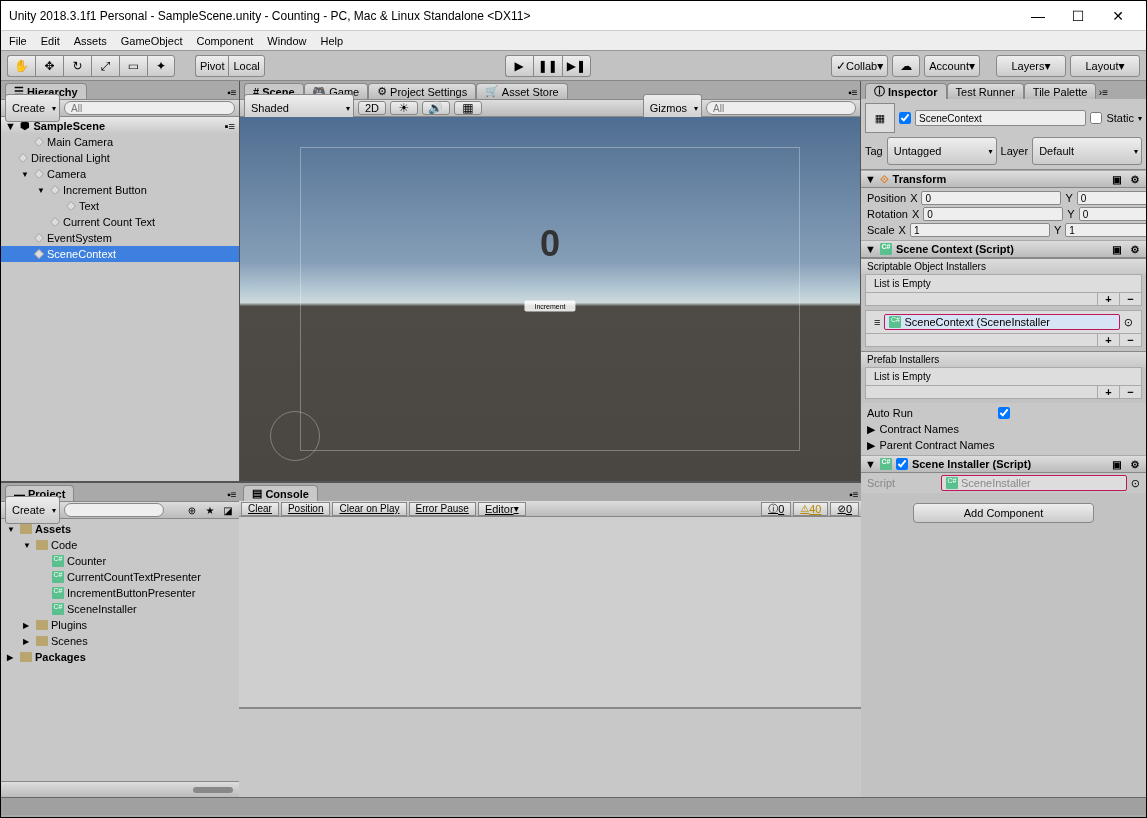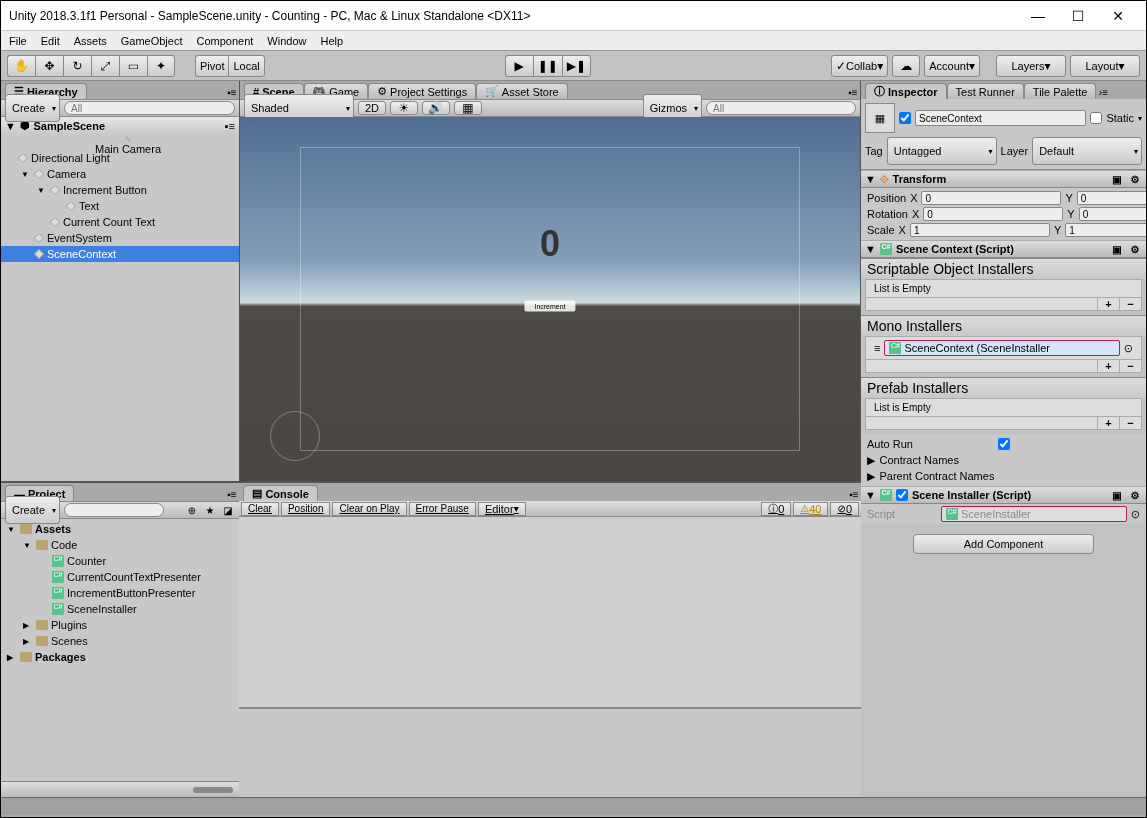--- a/index.html
+++ b/index.html
@@ -38,21 +38,21 @@
 .scene-btn { position: absolute; background: rgba(255,255,255,0.85); font-size: 7px; padding: 2px 10px; border-radius: 2px; }
 .inspector-body { background: #c2c2c2; flex: 1; overflow-y: auto; padding: 0; }
 .insp-header { padding: 4px; display: flex; flex-direction: column; gap: 4px; background: #c8c8c8; border-bottom: 1px solid #888; }
 .insp-row { display: flex; align-items: center; gap: 4px; }
 .comp-header { background: linear-gradient(#ddd,#bbb); padding: 2px 4px; font-weight: bold; display: flex; align-items: center; gap: 4px; border-top: 1px solid #aaa; border-bottom: 1px solid #888; height: 18px; }
 .comp-body { padding: 2px 6px; background: #c8c8c8; }
 .prop-row { display: flex; align-items: center; height: 16px; gap: 4px; font-size: 11px; }
 .prop-label { width: 70px; }
 .xyz-label { width: 12px; text-align: right; }
 .num-input { flex: 1; background: #eee; border: 1px solid #888; border-radius: 2px; padding: 0 3px; height: 14px; font-size: 10px; }
-.list-header { background: linear-gradient(#ddd,#c8c8c8); padding: 2px 6px; border-top: 1px solid #888; font-size: 14px; }
+.list-header { background: linear-gradient(#ddd,#c8c8c8); padding: 2px 6px; border-top: 1px solid #888; font-size: 10px; }
 .list-body { background: #ddd; padding: 3px 8px; margin: 0 4px; border: 1px solid #aaa; font-size: 10px; min-height: 18px; }
 .list-footer { display: flex; justify-content: flex-end; margin: 0 4px 4px; background: #ddd; border: 1px solid #aaa; border-top: none; }
 .list-footer .pm { width: 22px; text-align: center; border-left: 1px solid #aaa; font-weight: bold; }
 .obj-field { background: #d6e4f5; border: 1px solid #be185d; border-radius: 2px; padding: 1px 4px; font-size: 10px; flex: 1; height: 16px; display: flex; align-items: center; }
 .add-comp-btn { display: block; margin: 10px auto; background: linear-gradient(#eee,#ccc); border: 1px solid #888; border-radius: 4px; padding: 3px 50px; }
 .project-tree { padding: 2px; }
 .project-item { display: flex; align-items: center; padding: 1px 4px; height: 16px; gap: 3px; }
 .folder-icon { width: 12px; height: 10px; background: #b8a66e; border-radius: 1px; }
 .script-icon { width: 12px; height: 12px; background: #5ac18e; border-radius: 1px; font-size: 7px; color: #fff; text-align: center; }
 .console-toolbar { height: 16px; background: linear-gradient(#ddd,#bbb); display: flex; align-items: center; gap: 2px; padding: 0 2px; border-bottom: 1px solid #888; }
@@ -134,21 +134,21 @@
       </div>
       <div class="panel-body">
         <div class="scene-header">
           <span class="arrow">▼</span>
           <span>⬢</span>
           <span>SampleScene</span>
           <div class="spacer"></div>
             <span>▪≡</span>
         </div>
         <div id="hierarchy-items">
-            <div class="hierarchy-item" style="padding-left: 20px; flex-direction: column;">
+            <div class="hierarchy-item" style="padding-left: 20px;">
               <span class="arrow"></span>
               <span class="cube"></span>
               <span>Main Camera</span>
             </div>
             <div class="hierarchy-item" style="padding-left: 4px;">
               <span class="arrow"></span>
               <span class="cube"></span>
               <span>Directional Light</span>
             </div>
             <div class="hierarchy-item" style="padding-left: 20px;">
@@ -386,21 +386,20 @@
         <span class="mini-icon">▣</span>
         <span class="mini-icon">⚙</span>
       </div>
       <div class="list-header">Scriptable Object Installers</div>
       <div class="list-body">List is Empty</div>
       <div class="list-footer">
           <div class="pm">+</div>
           <div class="pm">−</div>
         </div>
 
-      <div class="list-header">Mono Installers</div>
       <div class="list-body" style="display:flex;align-items:center;gap:4px">
         <span>≡</span>
         <div class="obj-field">
             <span class="script-icon" style="margin-right:3px">C#</span>
             <span>SceneContext (SceneInstaller</span>
           </div>
         <span>⊙</span>
       </div>
       <div class="list-footer">
           <div class="pm">+</div>

